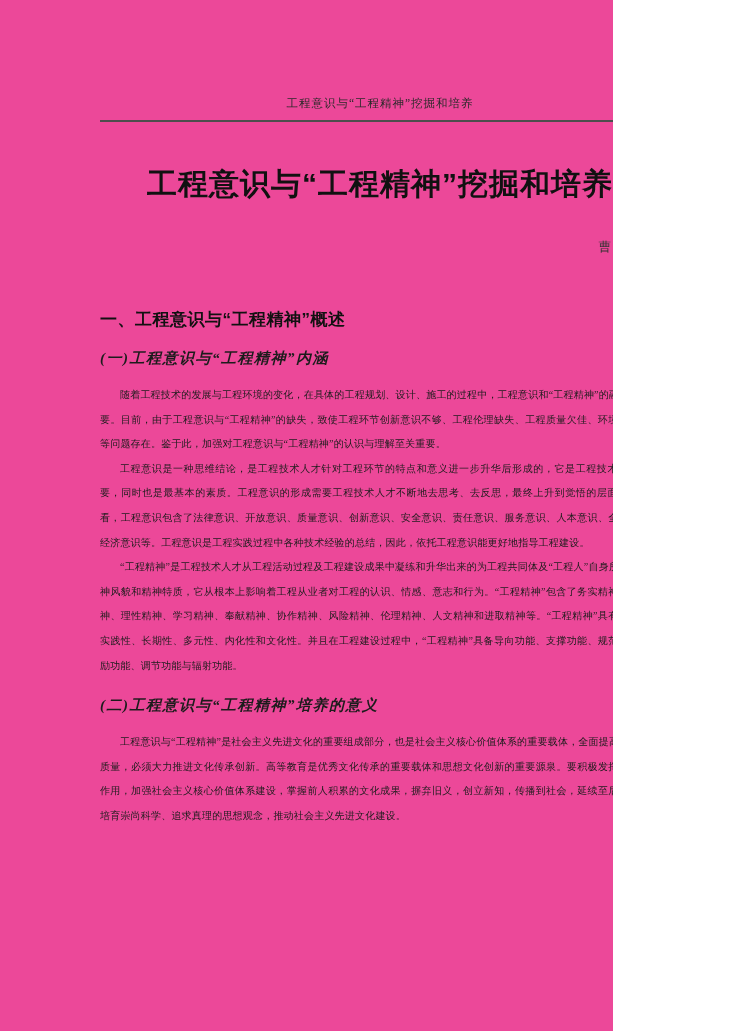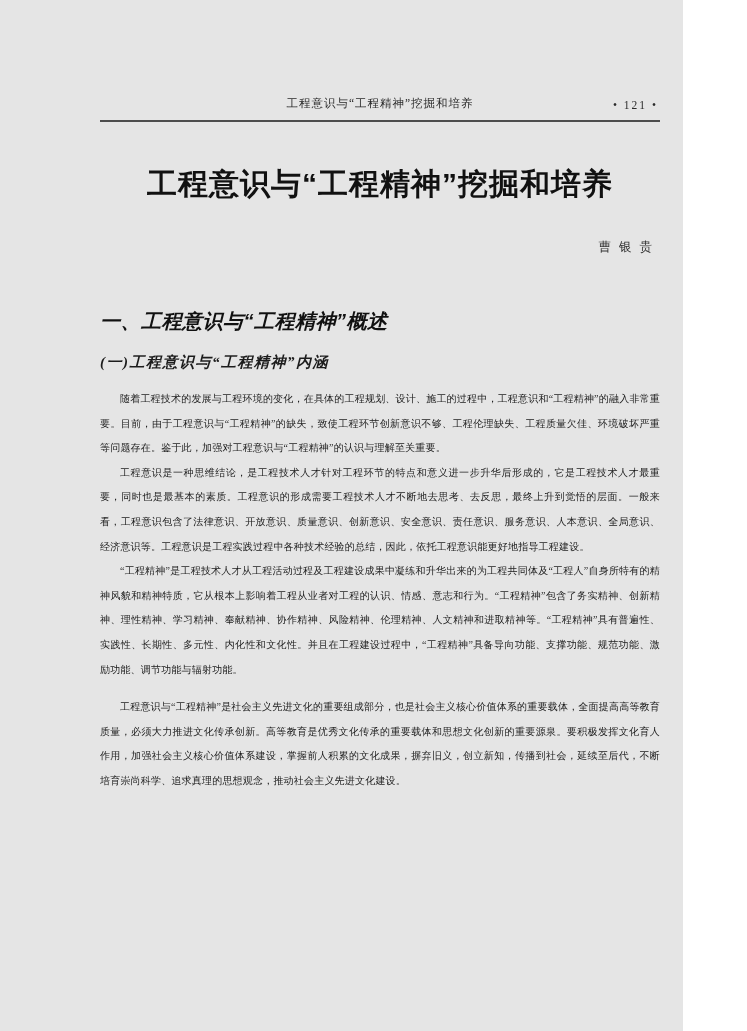--- a/index.html
+++ b/index.html
@@ -2,23 +2,23 @@
 <html lang="zh"><head>
 <meta charset="utf-8">
 <style>
   html, body {
     margin: 0;
     padding: 0;
     background: #ffffff;
   }
   .page {
     position: relative;
-    width: 683px;
+    width: 613px;
     height: 1031px;
-    background: #e5e5e5;
+    background: #ec4899;
     overflow: hidden;
     font-family: "Liberation Serif", "DejaVu Serif", serif;
     color: #1c1c1c;
   }
   .content {
     position: absolute;
     left: 100px;
     top: 0;
     width: 560px;
   }
@@ -55,25 +55,24 @@
     margin-top: 34px;
     text-align: right;
     font-size: 12.5px;
     letter-spacing: 8px;
     color: #333;
   }
   
   .section-heading {
     margin-top: 52px;
     font-family: "Liberation Sans", "DejaVu Sans", sans-serif;
-    font-size: 20px;
+    font-size: 17px;
     font-weight: 700;
     letter-spacing: 0.5px;
     color: #111;
-    font-style: italic;
   }
   
   .subsection-heading {
     margin-top: 18px;
     font-size: 15px;
     font-style: italic;
     letter-spacing: 1.5px;
     color: #1c1c1c;
   }
   .paragraphs {
@@ -107,20 +106,21 @@
     <h2 class="section-heading">一、工程意识与“工程精神”概述</h2>
 
     <h3 class="subsection-heading">(一)工程意识与“工程精神”内涵</h3>
 
     <div class="paragraphs">
       <p>随着工程技术的发展与工程环境的变化，在具体的工程规划、设计、施工的过程中，工程意识和“工程精神”的融入非常重要。目前，由于工程意识与“工程精神”的缺失，致使工程环节创新意识不够、工程伦理缺失、工程质量欠佳、环境破坏严重等问题存在。鉴于此，加强对工程意识与“工程精神”的认识与理解至关重要。</p>
       <p>工程意识是一种思维结论，是工程技术人才针对工程环节的特点和意义进一步升华后形成的，它是工程技术人才最重要，同时也是最基本的素质。工程意识的形成需要工程技术人才不断地去思考、去反思，最终上升到觉悟的层面。一般来看，工程意识包含了法律意识、开放意识、质量意识、创新意识、安全意识、责任意识、服务意识、人本意识、全局意识、经济意识等。工程意识是工程实践过程中各种技术经验的总结，因此，依托工程意识能更好地指导工程建设。</p>
       <p>“工程精神”是工程技术人才从工程活动过程及工程建设成果中凝练和升华出来的为工程共同体及“工程人”自身所特有的精神风貌和精神特质，它从根本上影响着工程从业者对工程的认识、情感、意志和行为。“工程精神”包含了务实精神、创新精神、理性精神、学习精神、奉献精神、协作精神、风险精神、伦理精神、人文精神和进取精神等。“工程精神”具有普遍性、实践性、长期性、多元性、内化性和文化性。并且在工程建设过程中，“工程精神”具备导向功能、支撑功能、规范功能、激励功能、调节功能与辐射功能。</p>
     </div>
 
+    <h3 class="subsection-heading">(二)工程意识与“工程精神”培养的意义</h3>
 
     <div class="paragraphs">
       <p>工程意识与“工程精神”是社会主义先进文化的重要组成部分，也是社会主义核心价值体系的重要载体，全面提高高等教育质量，必须大力推进文化传承创新。高等教育是优秀文化传承的重要载体和思想文化创新的重要源泉。要积极发挥文化育人作用，加强社会主义核心价值体系建设，掌握前人积累的文化成果，摒弃旧义，创立新知，传播到社会，延续至后代，不断培育崇尚科学、追求真理的思想观念，推动社会主义先进文化建设。</p>
 
     </div>
 
   </div>
 </div>
 
 </body></html>

